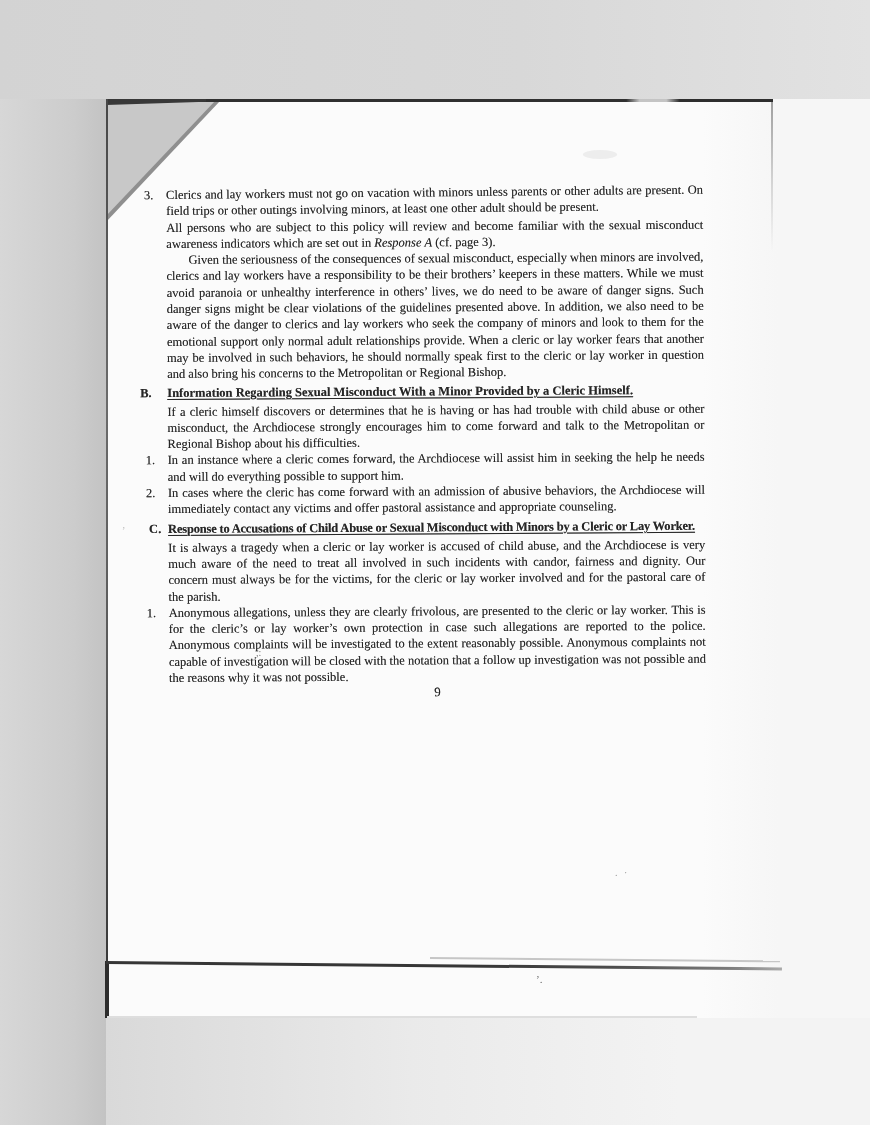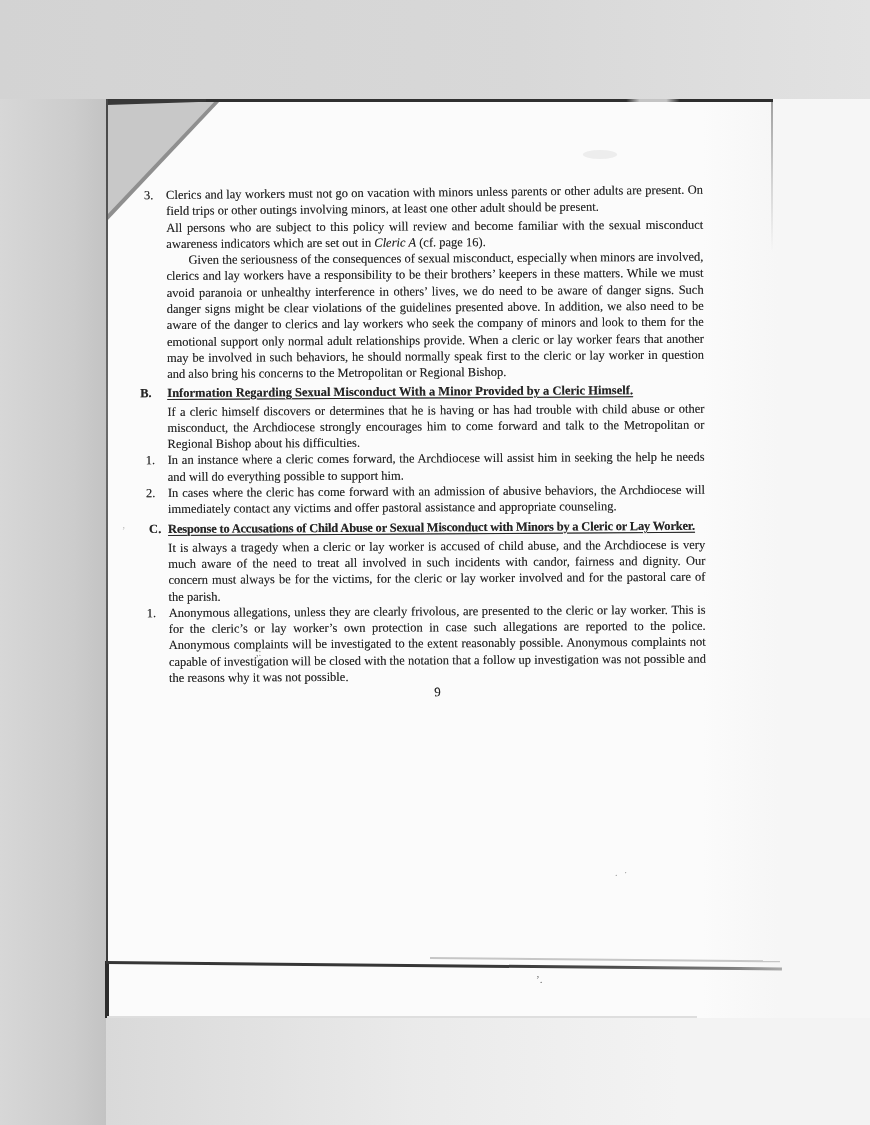--- a/index.html
+++ b/index.html
@@ -93,21 +93,21 @@
   <div class="edge-right-top"></div>
   <div class="smudge"></div>
 
   <div class="text">
 
     <div class="item tilt">
       <span class="num">3.</span>
       <div class="block">Clerics and lay workers must not go on vacation with minors unless parents or other adults are present. On field trips or other outings involving minors, at least one other adult should be present.</div>
     </div>
 
-    <p class="para sp8"><span>All persons who are subject to this policy will review and become familiar with the sexual misconduct awareness indicators which are set out in </span><i>Cleric A</i><span> (cf. page 16).</span></p>
+    <p class="para sp8"><span>All persons who are subject to this policy will review and become familiar with the sexual misconduct awareness indicators which are set out in </span><i>Response A</i><span> (cf. page 3).</span></p>
 
     <p class="para indent sp12">Given the seriousness of the consequences of sexual misconduct, especially when minors are involved, clerics and lay workers have a responsibility to be their brothers’ keepers in these matters. While we must avoid paranoia or unhealthy interference in others’ lives, we do need to be aware of danger signs. Such danger signs might be clear violations of the guidelines presented above. In addition, we also need to be aware of the danger to clerics and lay workers who seek the company of minors and look to them for the emotional support only normal adult relationships provide. When a cleric or lay worker fears that another may be involved in such behaviors, he should normally speak first to the cleric or lay worker in question and also bring his concerns to the Metropolitan or Regional Bishop.</p>
 
     <div class="sect sp7">
       <span class="letter">B.</span>
       <div class="title">Information Regarding Sexual Misconduct With a Minor Provided by a Cleric Himself.</div>
     </div>
 
     <p class="para sp6">If a cleric himself discovers or determines that he is having or has had trouble with child abuse or other misconduct, the Archdiocese strongly encourages him to come forward and talk to the Metropolitan or Regional Bishop about his difficulties.</p>
 

